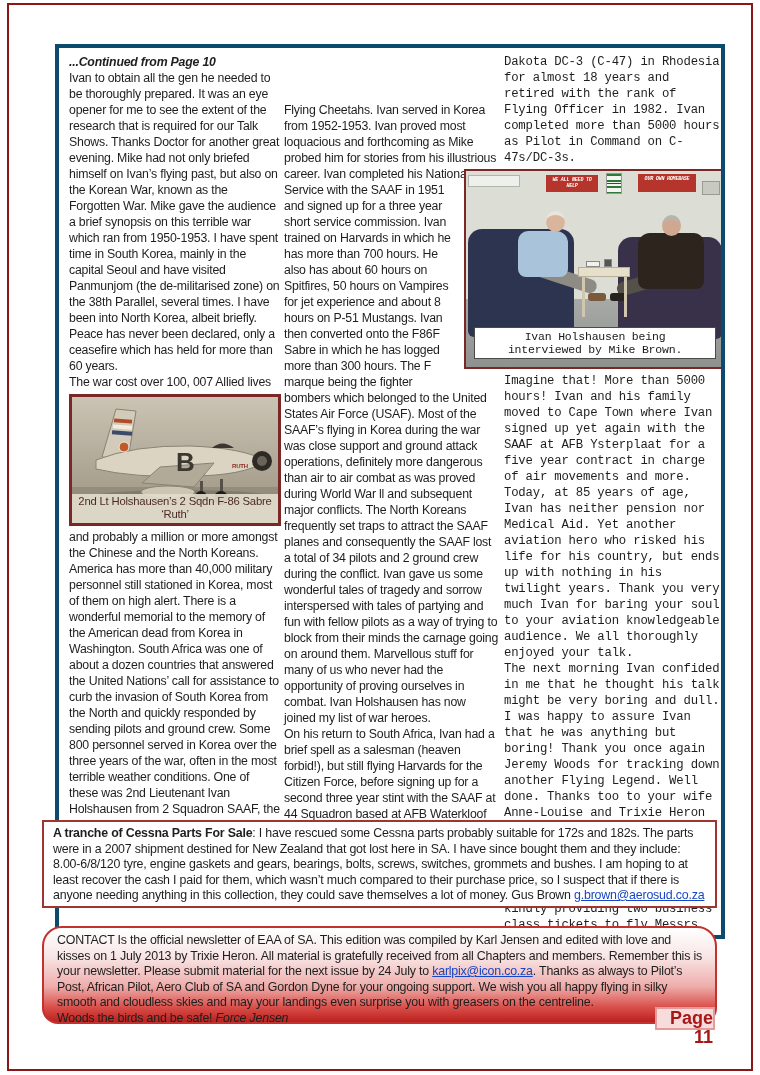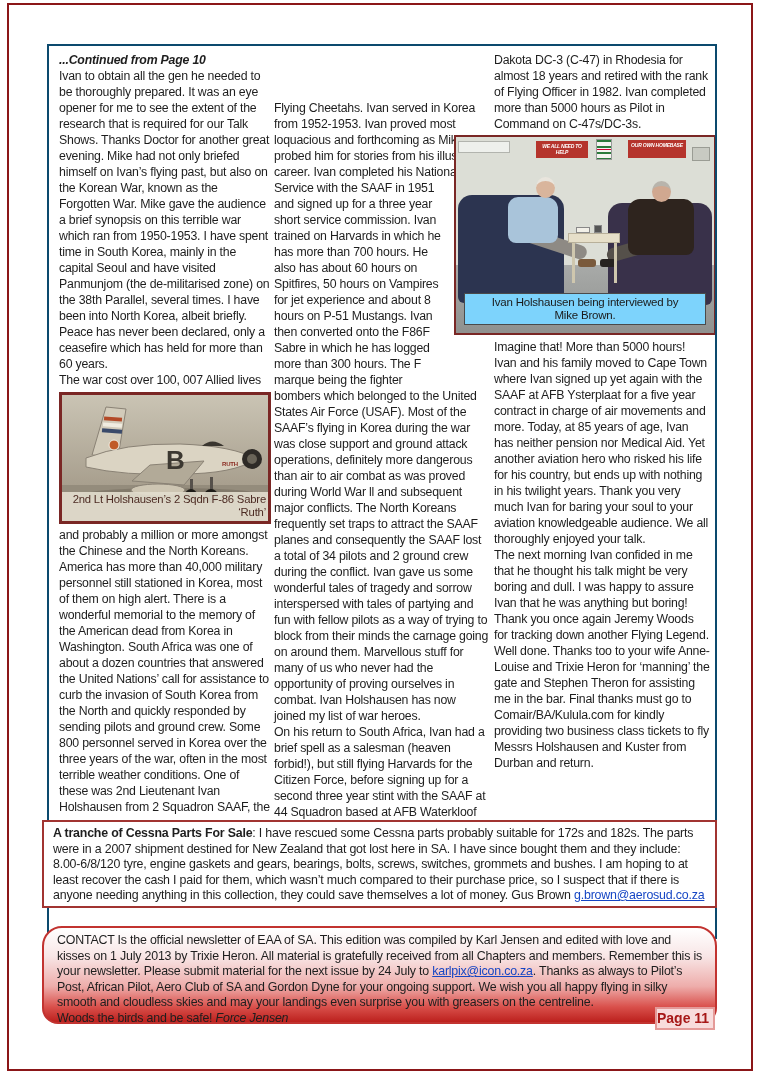--- a/index.html
+++ b/index.html
@@ -8,42 +8,42 @@
     width:760px; height:1075px; position:relative;
     font-family:"Liberation Sans", sans-serif;
     color:#1e1e1e; overflow:hidden;
   }
   .page-frame {
     position:absolute; left:7px; top:3px; width:746px; height:1068px;
     border:2px solid #8b1618; pointer-events:none;
   }
   
   .main-box {
-    position:absolute; left:47px; top:44px; width:670px; height:895px;
-    border:2px solid #0c4a6e; background:#fff; overflow:hidden;
+    position:absolute; left:55px; top:44px; width:670px; height:895px;
+    border:4px solid #0c4a6e; background:#fff; overflow:hidden;
   }
   .col { position:absolute; top:6px; font-size:12.3px; line-height:16px; letter-spacing:-0.2px; }
   .col p { margin:0; }
   .col1 { left:10px;  width:212px; }
   .col2 { left:225px; width:216px;margin-top:48px; }
-  .col3 { left:445px; width:216px; }
+  .col3 { left:445px; width:216px;font-family:Liberation Mono, monospace; }
   .continued { font-weight:bold; font-style:italic; }
   .sp1 { float:right; width:1px;  height:86px; }
   .sp2 { float:right; clear:right; width:42px; height:202px; }
 
   
   figure.photo { position:relative; z-index:3; }
   .sabre-photo {
     width:212px; height:132px; margin:4px 0 3px 0;
     border:3px solid #7a2725; background:#c2bcac; overflow:hidden;
   }
   .sabre-caption {
     position:absolute; left:0; right:0; bottom:0; padding:1px 2px 2px 2px;
     background:rgba(226,220,205,0.92); color:#4d2c24;
-    font-size:11.3px; line-height:13px; text-align:right; letter-spacing:-0.2px;margin-top:37px;
+    font-size:11.3px; line-height:13px; text-align:center; letter-spacing:-0.2px;margin-top:37px;
   }
   
   .interview-photo {
     width:262px; height:200px; margin:3px 0 4px -40px;
     border:2px solid #7a2725; background:#dcded6; overflow:hidden;
   }
   .iv-wall  { position:absolute; left:0; top:0; right:0; height:128px; background:#dcded6; }
   .iv-floor { position:absolute; left:0; top:128px; right:0; bottom:0;
               background:linear-gradient(#a8aaa8, #8f918f); }
   .iv-board { position:absolute; left:2px; top:4px; width:52px; height:12px;
@@ -79,21 +79,21 @@
   .iv-manR-legs { position:absolute; left:150px; top:104px; width:62px; height:14px;
                   background:#55504a; border-radius:7px; transform:rotate(-16deg); }
   .iv-manR-shoe { position:absolute; left:144px; top:122px; width:16px; height:8px;
                   background:#262220; border-radius:3px; }
   .iv-table-top { position:absolute; left:112px; top:96px; width:52px; height:10px;
                   background:#e6dfc9; border:1px solid #b8b09a; }
   .iv-table-leg { position:absolute; width:3px; height:40px; background:#cfc7ae; top:106px; }
   .iv-item { position:absolute; background:#f2f0e8; border:1px solid #888; }
   .iv-caption {
     position:absolute; left:8px; right:8px; bottom:8px; padding:2px 18px;
-    background:#7dd3fc; border:1px solid #4a4a4a; color:#1a1a1a;
+    background:#ffffff; border:1px solid #4a4a4a; color:#1a1a1a;
     font-size:11.5px; line-height:13px; text-align:center; letter-spacing:-0.2px;
   }
   
   .cessna-box {
     position:absolute; left:42px; top:820px; width:675px; height:88px;
     border:2px solid #a13431; background:#fff; padding:4px 9px;
     font-size:12.4px; line-height:15.5px; letter-spacing:-0.2px;
   }
   .cessna-box b { font-weight:bold; }
   a.mail { color:#1646c4; text-decoration:underline; cursor:pointer; }
@@ -103,21 +103,21 @@
     border:2px solid #c23330; border-radius:20px 20px 16px 16px;
     background:linear-gradient(#ffffff 0%, #f8e6e6 30%, #eeadab 62%, #d9504b 84%, #bc201d 100%);
     padding:5px 13px; font-size:12.4px; line-height:15.5px; letter-spacing:-0.2px;
   }
   .contact-box b { font-weight:normal; }
   .signoff i { font-style:italic; }
   
   .page-num {
     position:absolute; left:655px; top:1007px; width:60px; height:23px;
     background:#f8dcdc; border:2px solid #e49a98; color:#a61716;
-    font-weight:bold; font-size:14px; line-height:19px; text-align:left;
+    font-weight:bold; font-size:18px; line-height:19px; text-align:right;
   }
 </style>
 </head>
 <body>
 
 <div class="page-frame"></div>
 
 <div class="main-box">
 
   <div class="col col1">

